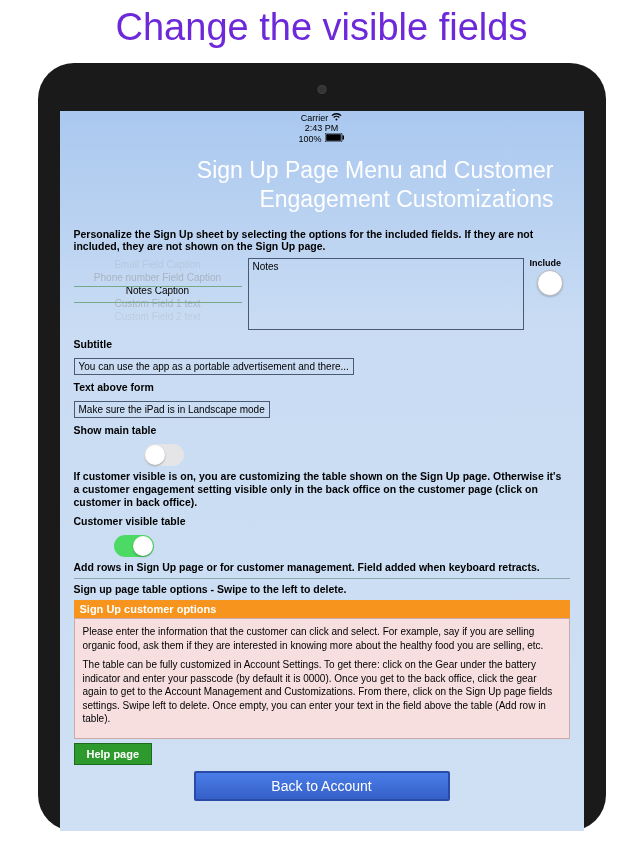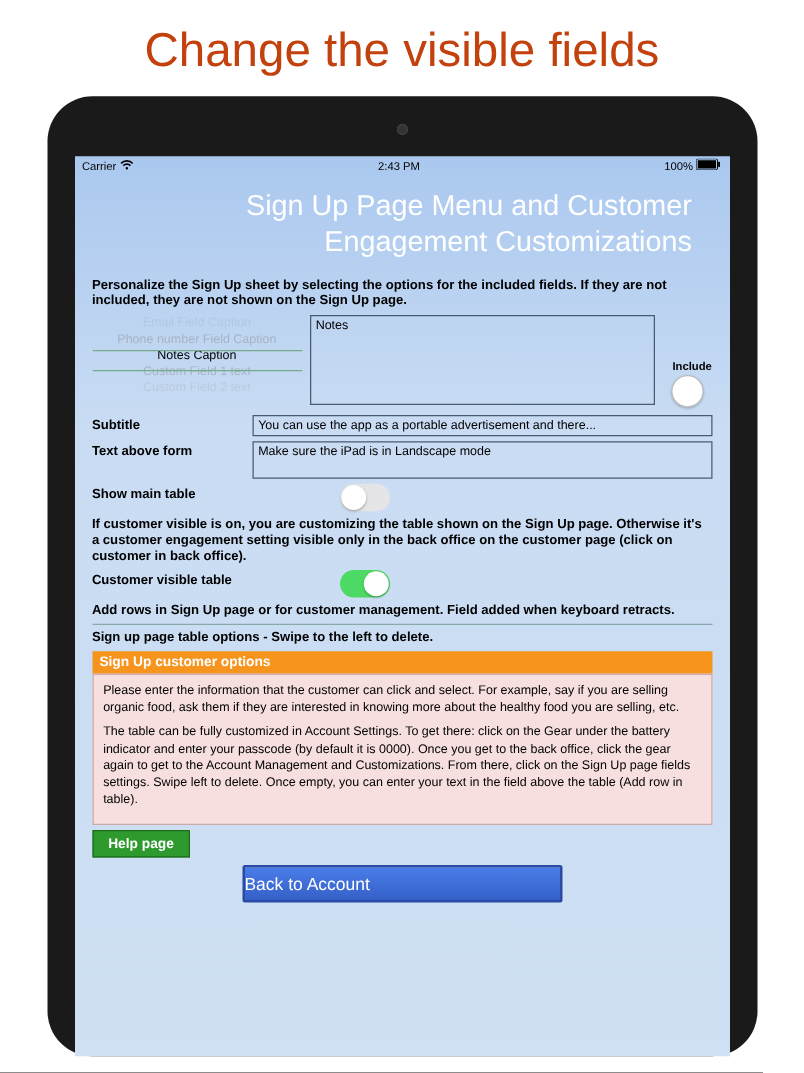--- a/index.html
+++ b/index.html
@@ -7,22 +7,22 @@
     width: 643px;
     height: 858px;
     background: #fff;
     font-family: -apple-system, "Helvetica Neue", Arial, sans-serif;
     overflow: hidden;
   }
   .marketing-title {
     text-align: center;
     font-size: 38px;
     font-weight: 400;
-    padding: 20px 0 14px;
-    color: #c2410c;
+    padding: 6px 0 14px;
+    color: #6d28d9;
     border-radius: 12px;
   }
   .ipad-frame {
     width: 568px;
     margin: 0 auto;
     background: #1a1a1a;
     border-radius: 36px;
     padding: 48px 22px 0 22px;
     position: relative;
   }
@@ -41,20 +41,21 @@
     overflow: hidden;
     position: relative;
   }
   .status-bar {
     display: flex;
     justify-content: space-between;
     align-items: center;
     font-size: 9px;
     padding: 2px 6px;
     color: #000;
+    flex-direction: column;
   }
   .status-left, .status-right { display: flex; align-items: center; gap: 3px; }
   .wifi { display: inline-block; }
   .page-title {
     color: #fff;
     text-align: right;
     font-size: 23px;
     font-weight: 300;
     padding: 10px 30px 14px;
     line-height: 1.25;
@@ -78,28 +79,28 @@
   .picker .fade2 { opacity: .18; }
   .picker::before, .picker::after {
     content:""; position:absolute; left:0; right:0; height:1px; background:#7a8;
   }
   .picker::before { top: 28px; }
   .picker::after { top: 44px; }
   .notes-box {
     flex:1; border:1px solid #4a5a70; height:72px;
     padding:2px 4px; font-size:10px; background:transparent;
   }
-  .include-col { width:40px; text-align:right; font-size:9px; font-weight:700;margin-top:36px; }
+  .include-col { width:40px; text-align:left; font-size:9px; font-weight:700; }
   .include-knob {
     width:26px; height:26px; border-radius:50%;
     background:#fff; border:1px solid #bbb;
     margin: 2px auto 0;
     box-shadow: 0 1px 2px rgba(0,0,0,.2);
   }
-  .row { display:flex; align-items:flex-start; margin:4px 0; gap:8px; }
+  .row { display:flex; align-items:flex-start; margin:4px 0; gap:8px;flex-direction:column; }
   .row-label { width:120px; font-weight:700; padding-top:2px; }
   .field {
     flex:1; border:1px solid #4a5a70; background:transparent;
     padding:2px 4px; font-size:10px; min-height:16px;
   }
   .field.tall { height:30px; }
   .toggle {
     width:40px; height:22px; border-radius:11px; position:relative;
     background:#e5e5e8; display:inline-block; vertical-align:middle;
   }
@@ -123,21 +124,21 @@
   .options-box p { margin-bottom:6px; }
   .help-btn {
     display:inline-block; background:#2e9a2e; color:#fff;
     font-weight:700; font-size:11px; padding:4px 12px; margin-top:4px;
     border:1px solid #1c6b1c;
   }
   .back-btn {
     display:block; width:256px; margin:6px auto 0;
     background:linear-gradient(#4a7de8,#3560c8);
     border:2px solid #2a4aa8; color:#fff;
-    text-align:left; padding:5px 0; font-size:14px; font-weight:400;
+    text-align:center; padding:5px 0; font-size:14px; font-weight:400;
     border-radius:2px;
   }
   .hr { border-top:1px solid #8aa; margin:3px 0; }
 </style>
 </head>
 <body>
 
 <div class="marketing-title">Change the visible fields</div>
 
 <div class="ipad-frame">

